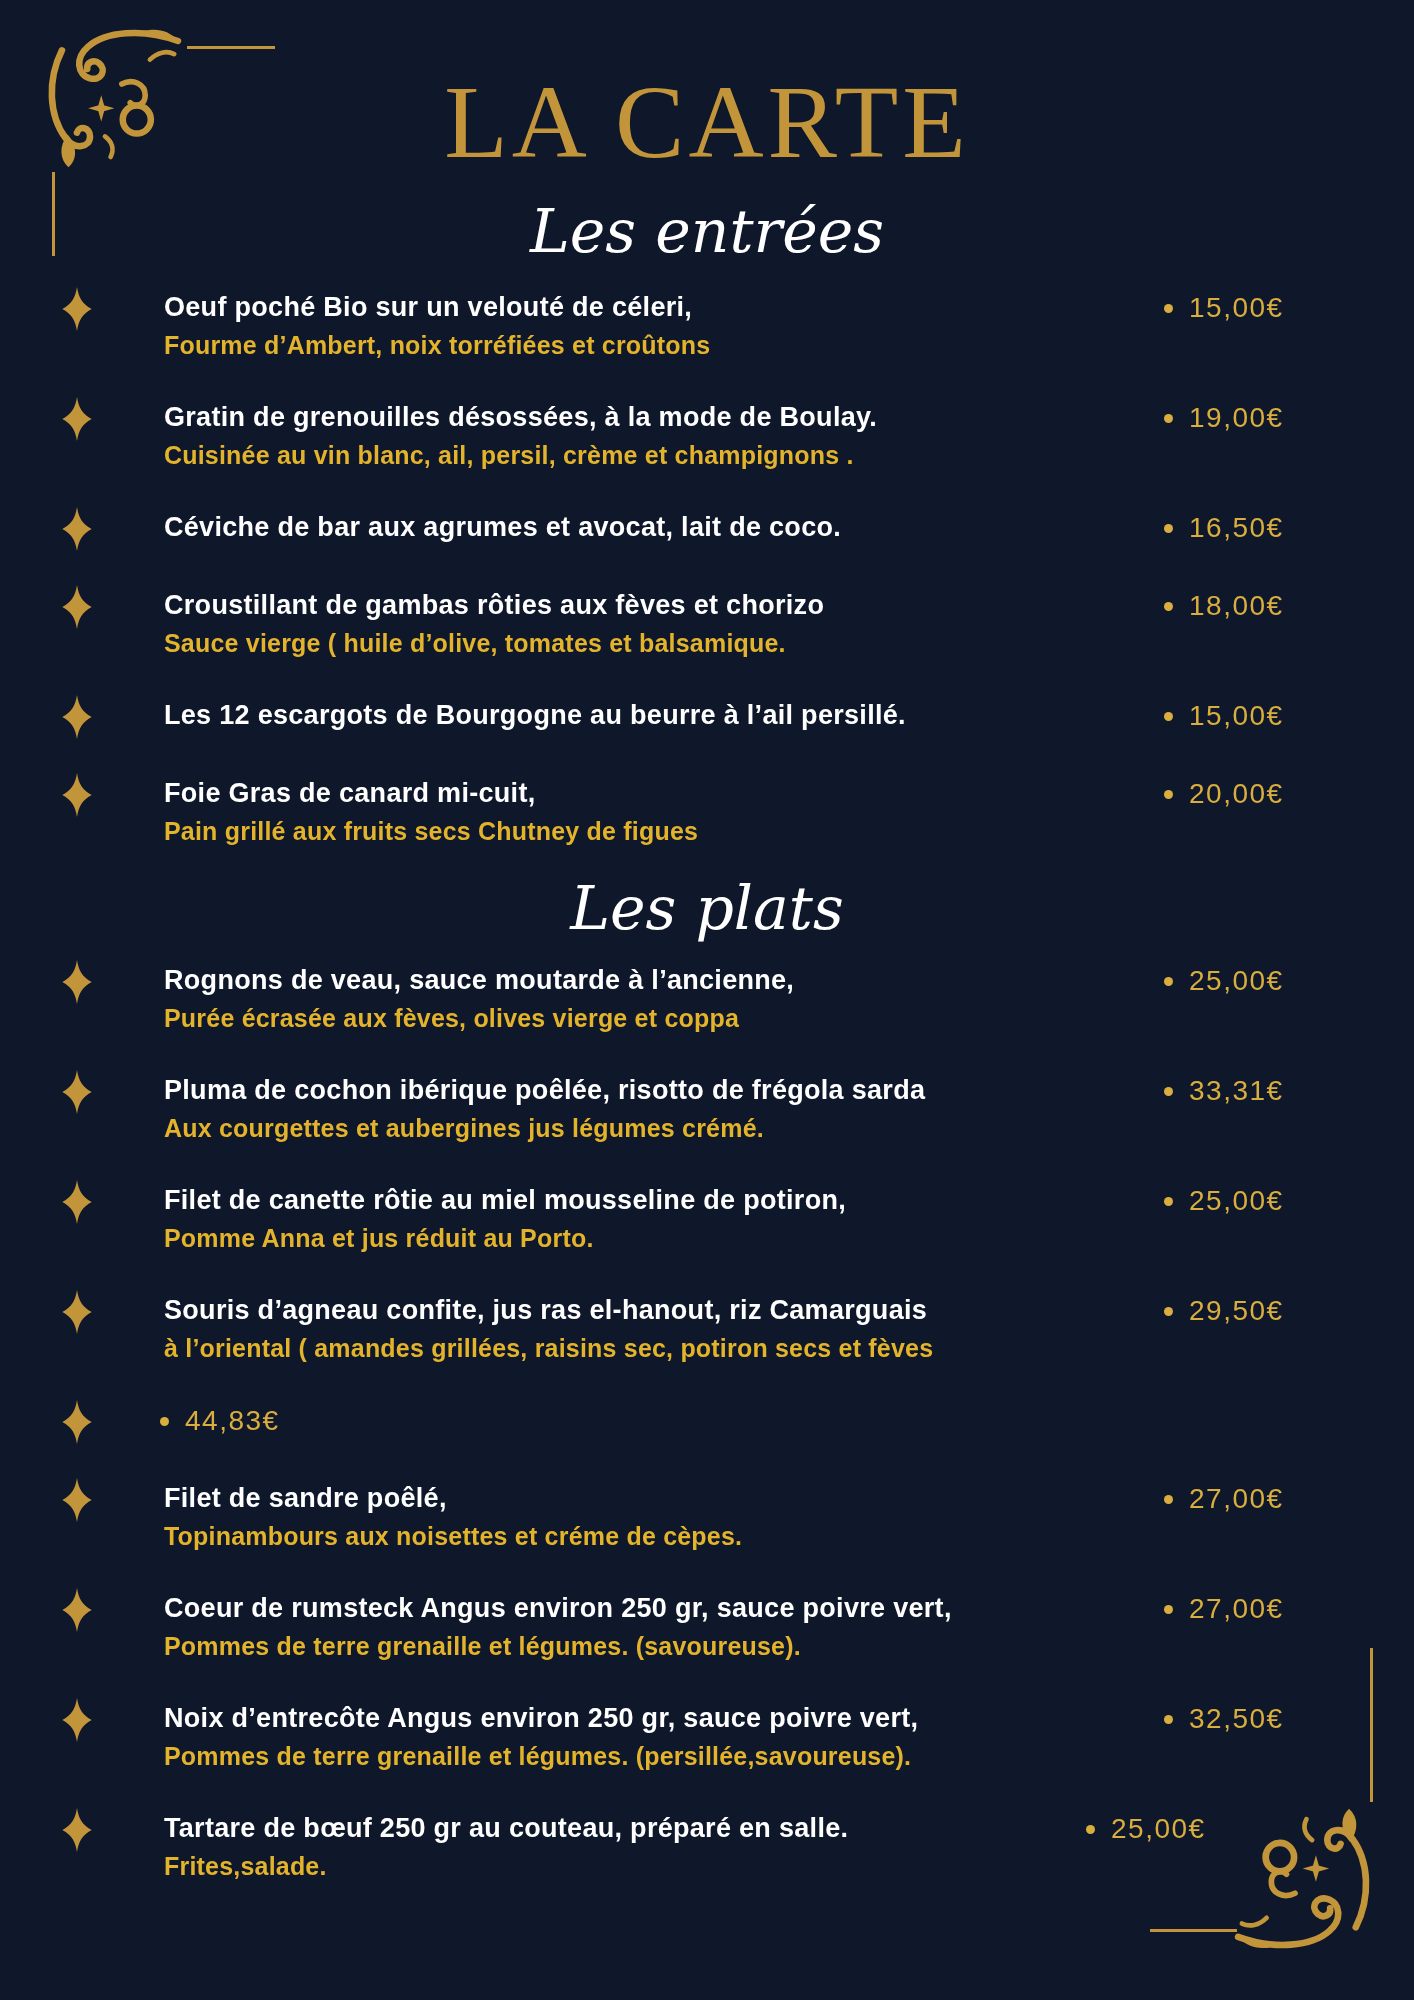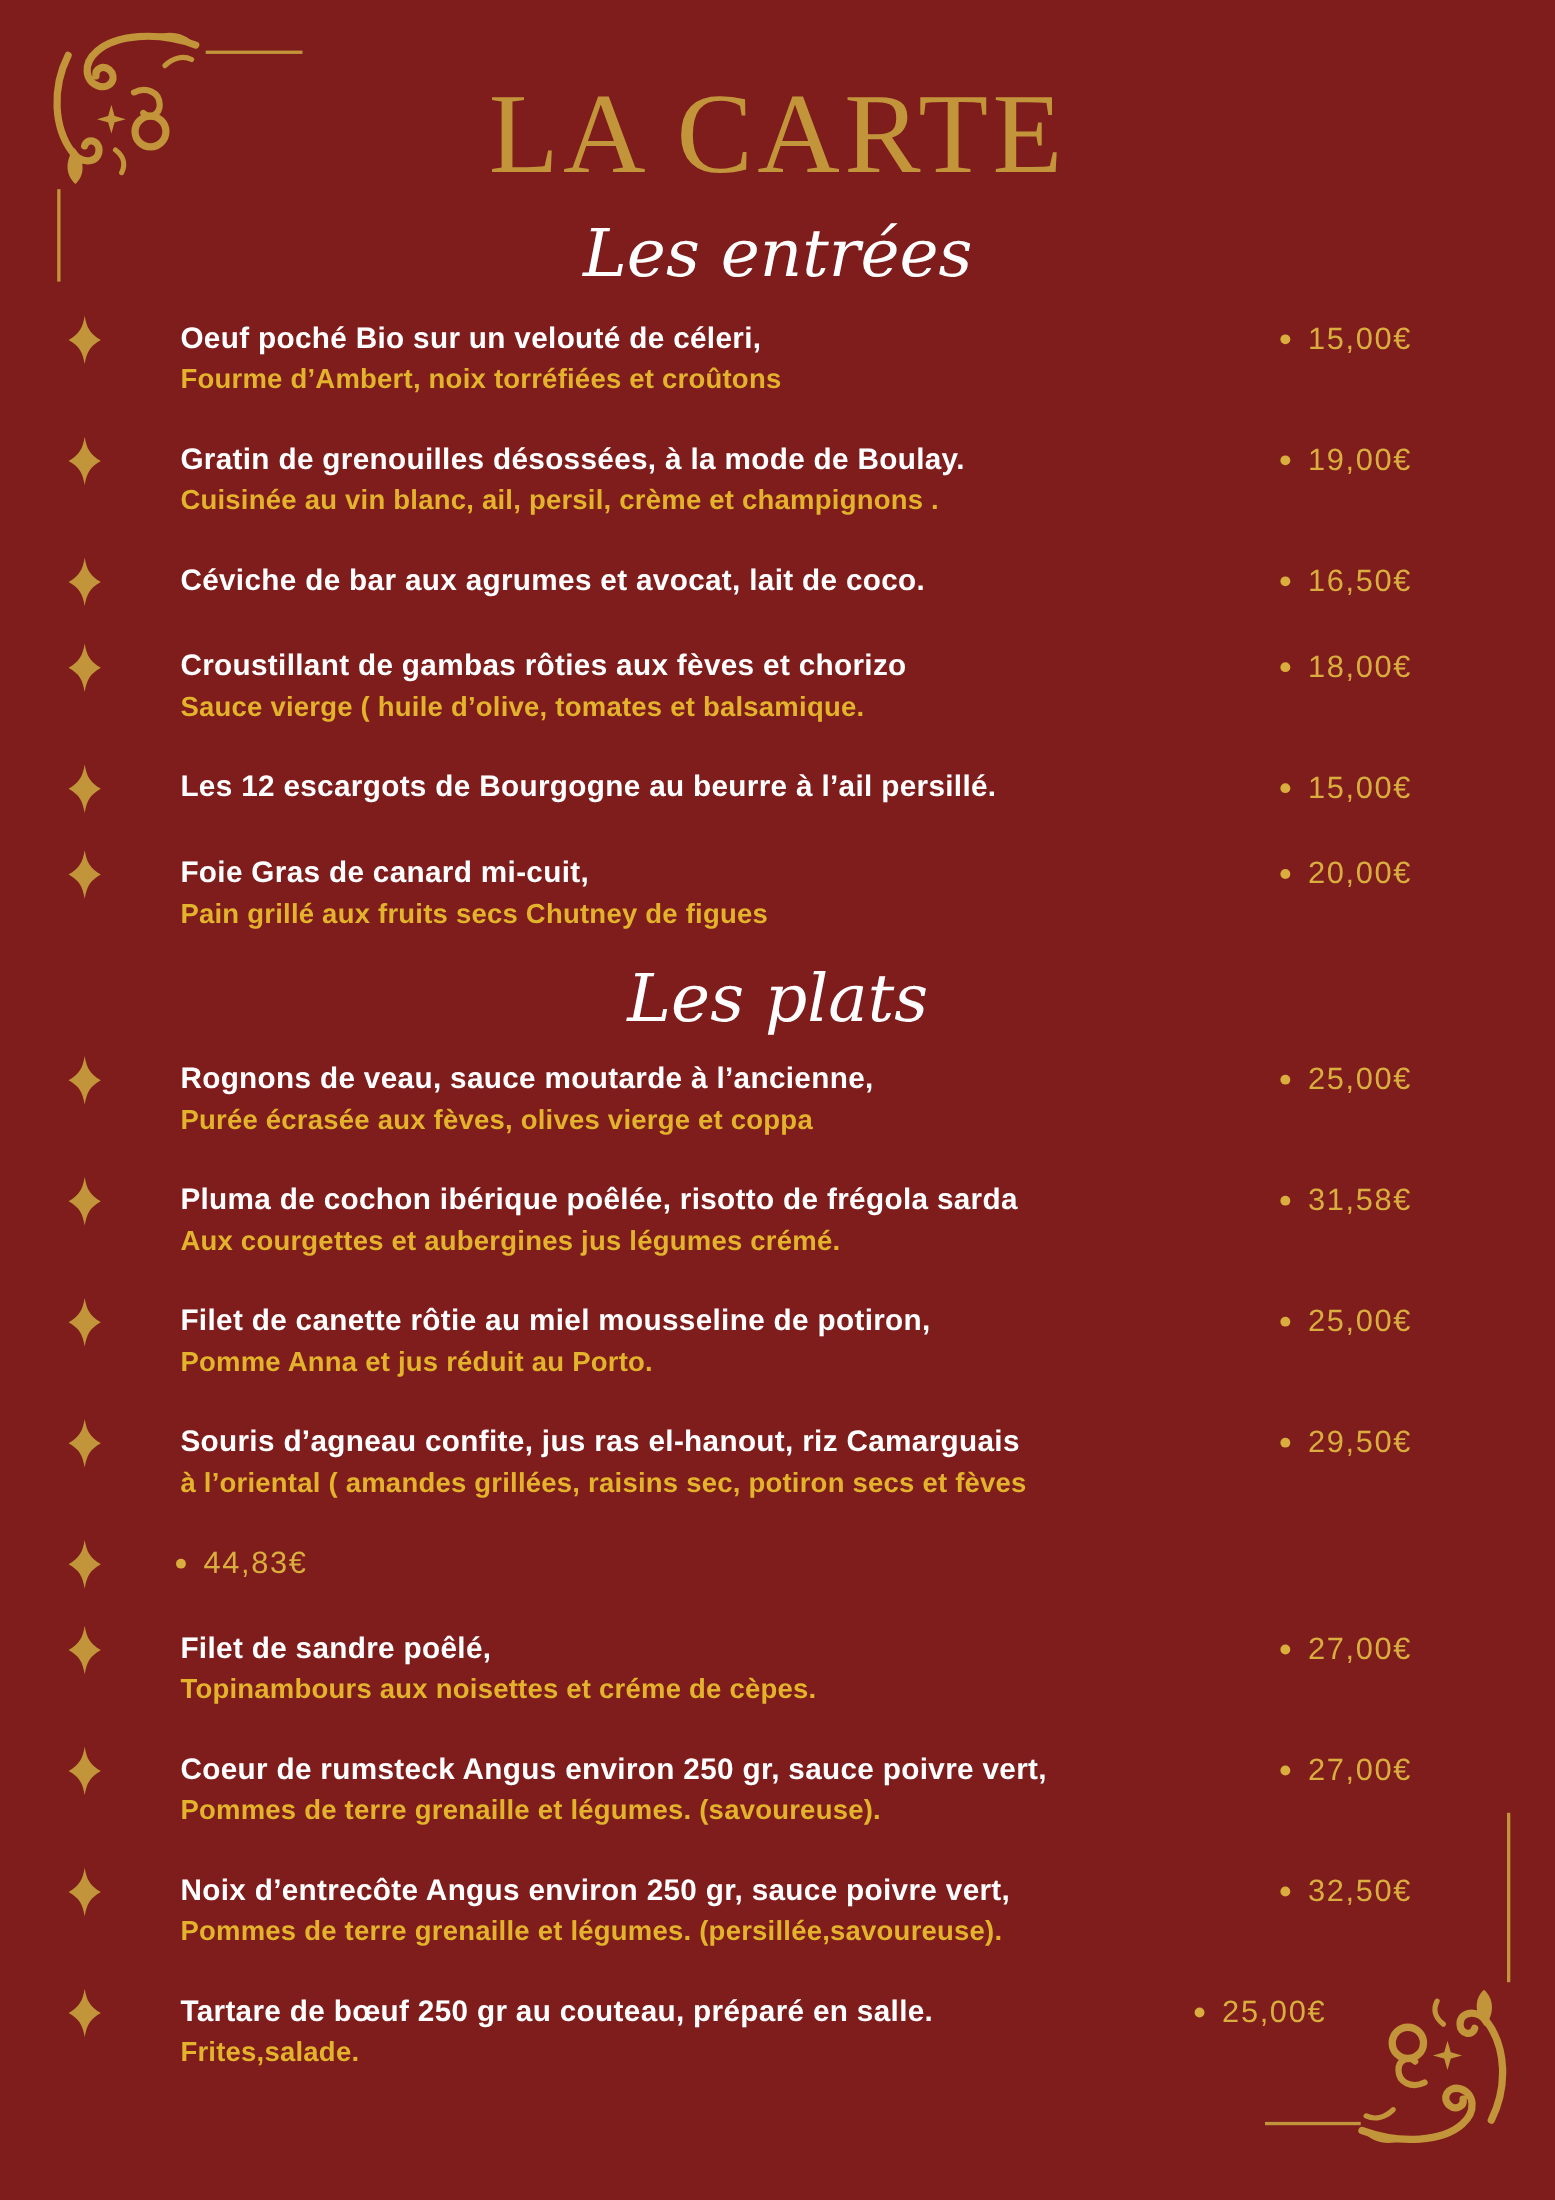--- a/index.html
+++ b/index.html
@@ -1,19 +1,19 @@
 <!DOCTYPE html>
 <html><head>
 <meta charset="utf-8">
 <style>
   html,body{margin:0;padding:0;background:#000;}
   .page{
     position:relative;
     width:1414px;height:2000px;
-    background:#7f1d1d;
+    background:#0f172a;
     overflow:hidden;
     font-family:"Liberation Sans",sans-serif;
   }
   
   .page-title{
     text-align:center;
     padding-top:70px;
     font-family:"Liberation Serif",serif;
     font-weight:400;
     font-size:104px;
@@ -239,21 +239,21 @@
     <div class="item">
       <svg class="star" viewBox="0 0 24 36">
           <use href="#sparkle-path" fill="#C3953A"></use>
         </svg>
       <div class="item-text">
         <div class="item-title">Pluma de cochon ibérique poêlée, risotto de frégola sarda</div>
         <div class="item-sub">Aux courgettes et aubergines jus légumes crémé.</div>
       </div>
       <div class="price-block">
           <span class="bullet"></span>
-          <span class="price">31,58€</span>
+          <span class="price">33,31€</span>
         </div>
     </div>
 
     <div class="item">
       <svg class="star" viewBox="0 0 24 36">
           <use href="#sparkle-path" fill="#C3953A"></use>
         </svg>
       <div class="item-text">
         <div class="item-title">Filet de canette rôtie au miel mousseline de potiron,</div>
         <div class="item-sub">Pomme Anna et jus réduit au Porto.</div>

